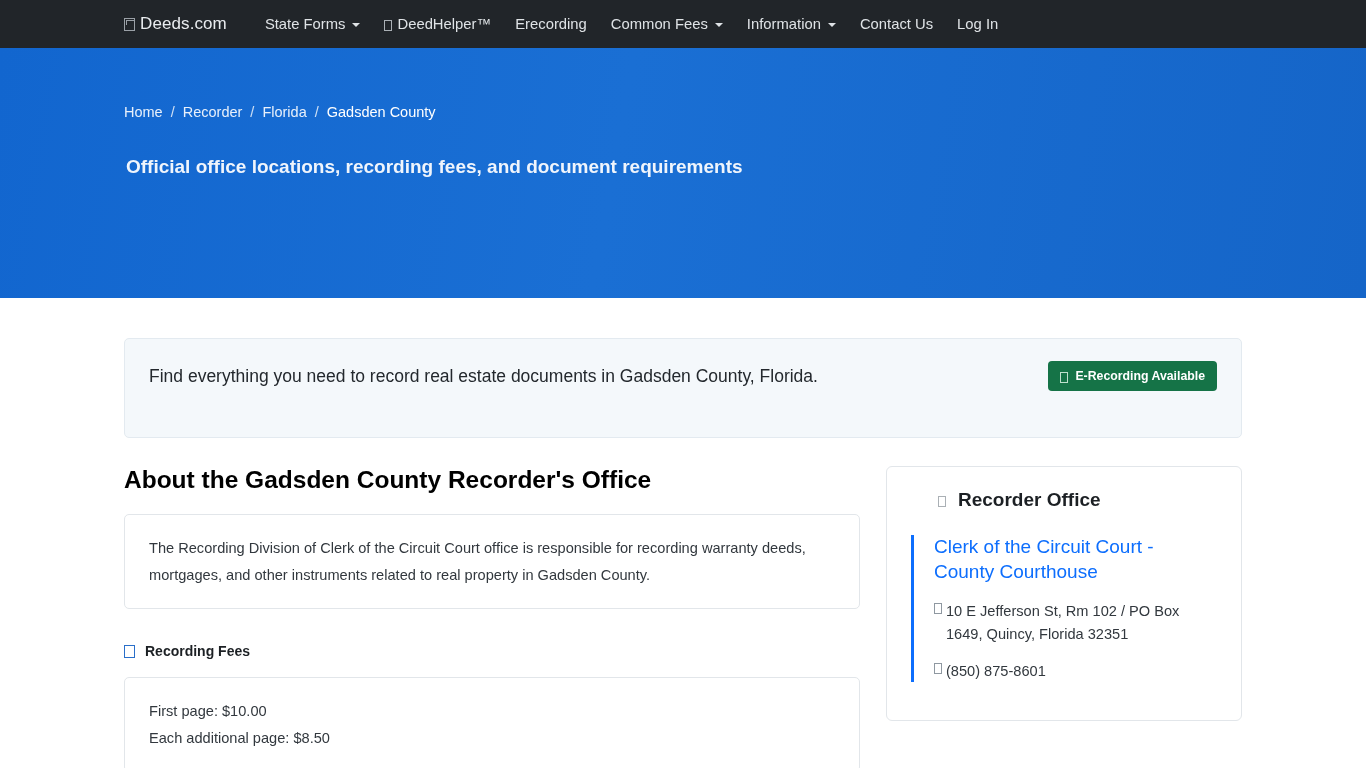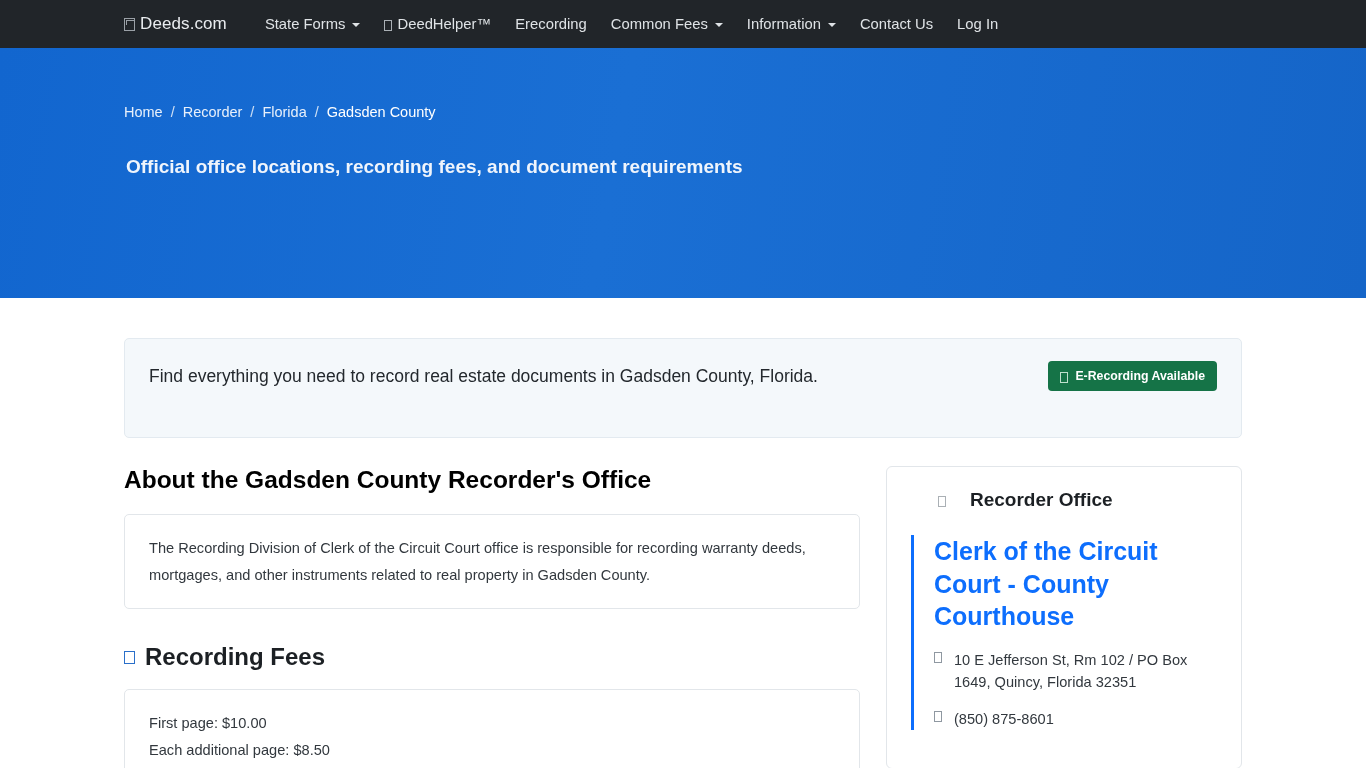--- a/index.html
+++ b/index.html
@@ -171,21 +171,21 @@
   .col-main { width: 736px; }
   .col-side { width: 356px; }
 
   h2.section-title {
     font-size: 24.5px;
     font-weight: 700;
     margin: 0 0 20px 0;
     color: #000000;
   }
   h3.sub-title {
-    font-size: 24px;
+    font-size: 14px;
     font-weight: 700;
     margin: 34px 0 18px 0;
     color: #1c2024;
     display: flex;
     align-items: center;
     gap: 10px;
   }
   .blue-box-icon {
     display: inline-block;
     width: 11px;
@@ -217,38 +217,38 @@
     border-radius: 6px;
     background: #fff;
     padding: 22px 24px 24px 24px;
   }
   .side-card h4 {
     font-size: 19px;
     font-weight: 700;
     margin: 0 0 24px 0;
     display: flex;
     align-items: center;
-    gap: 24px;
+    gap: 12px;
     color: #1c2024;
     padding-left: 27px;
   }
   .office-block {
     border-left: 3px solid #0d6efd;
     padding-left: 20px;
   }
   .office-name {
     color: #0d6efd;
-    font-size: 25px;
-    font-weight: 700;
+    font-size: 19px;
+    font-weight: 400;
     line-height: 1.3;
     margin: 0 0 16px 0;
   }
   .office-row {
     display: flex;
-    gap: 12px;
+    gap: 4px;
     align-items: flex-start;
     margin-bottom: 14px;
     font-size: 14.6px;
     line-height: 1.55;
     color: #32383e;
   }
   .office-row .tiny-box { flex: 0 0 auto; top: 3px; border-color: #8f98a1; }
 </style>
 </head>
 <body>

